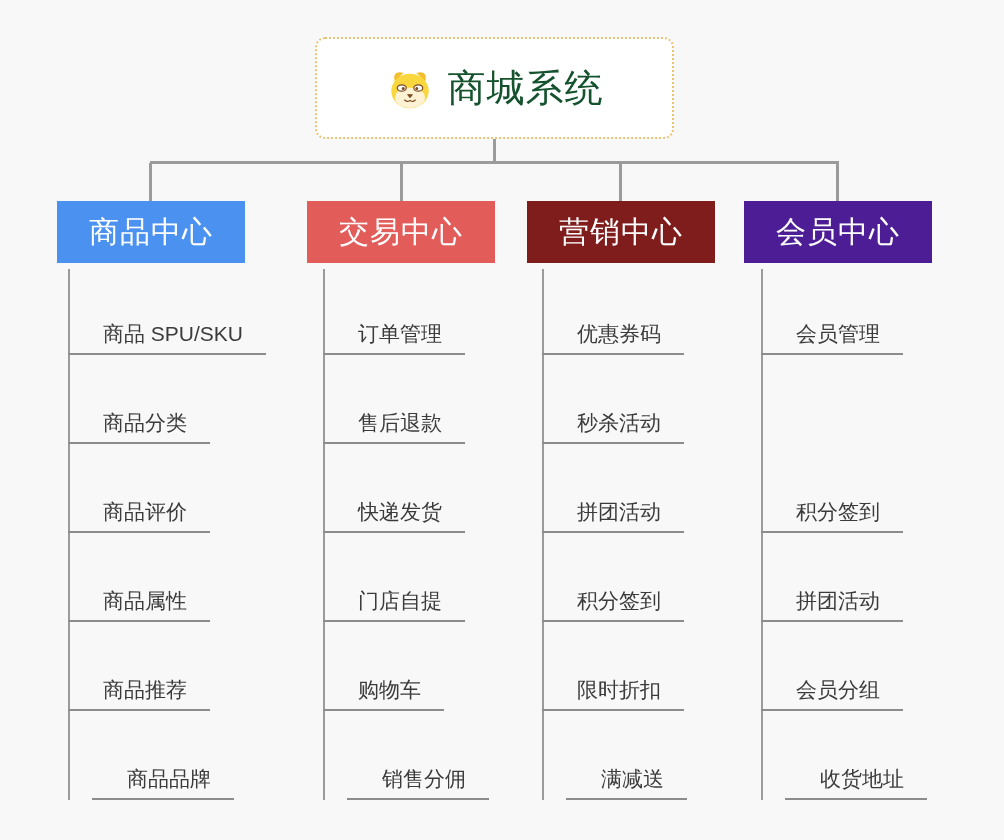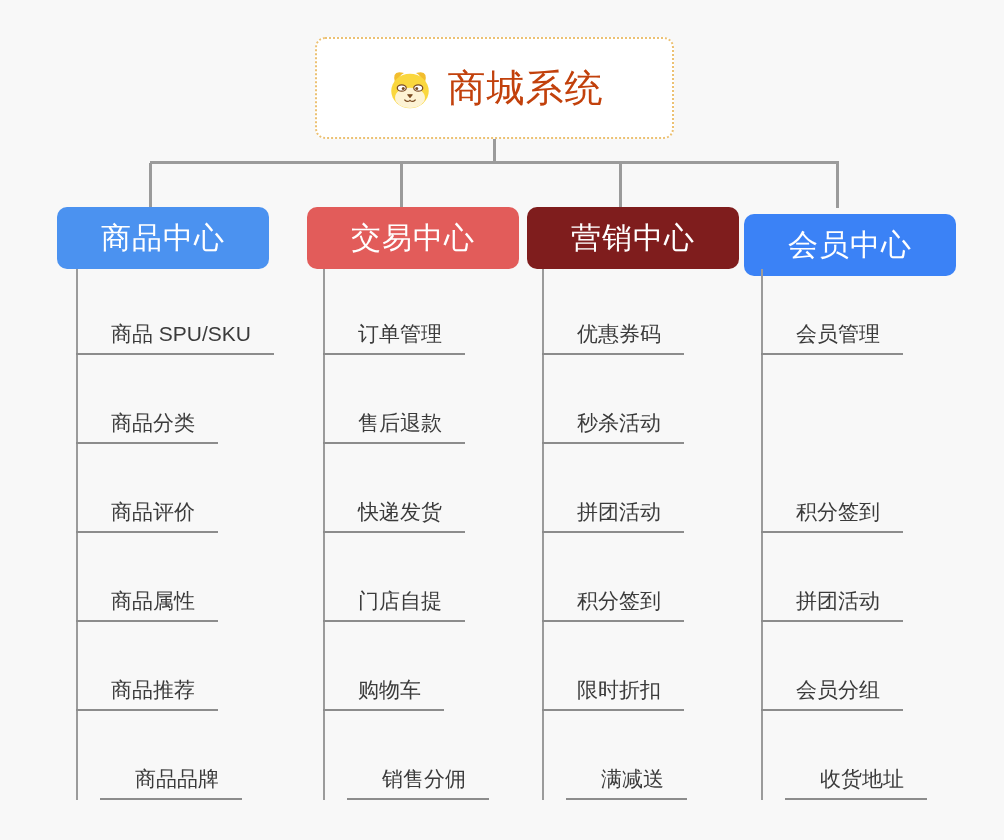--- a/index.html
+++ b/index.html
@@ -12,35 +12,35 @@
   .conn-stub{left:493px;top:139px;width:3px;height:23px;}
   .conn-bus{left:150px;top:161px;width:689px;height:3px;}
   .conn-drop{top:163px;width:3px;height:45px;}
   .drop-0{left:149px;} .drop-1{left:400px;} .drop-2{left:619px;} .drop-3{left:836px;}
   
   .root{
     position:absolute;left:315px;top:37px;width:359px;height:102px;
     box-sizing:border-box;background:#ffffff;border:2px dotted #ecc173;
     border-radius:10px;display:flex;align-items:center;justify-content:center;gap:14px;
   }
-  .root-title{font-size:38px;color:#c2410c;letter-spacing:1px;line-height:1;}
+  .root-title{font-size:38px;color:#14532d;letter-spacing:1px;line-height:1;}
   .dog{width:48px;height:44px;display:inline-flex;}
   
   .branch{
-    position:absolute;top:207px;width:212px;height:62px;border-radius:10px;
+    position:absolute;top:201px;width:188px;height:62px;border-radius:0;
     display:flex;align-items:center;justify-content:center;
     color:#ffffff;font-size:30px;letter-spacing:1px;cursor:default;
   }
   .branch-0{left:57px;background:#4b92f0;}
   .branch-1{left:307px;background:#e25c5a;}
   .branch-2{left:527px;background:#ebac3d;}
   .branch-3{left:744px;background:#6fc143;}
   
   .col{position:absolute;top:269px;width:240px;height:535px;}
-  .col-0{left:76px;} .col-1{left:323px;} .col-2{left:542px;} .col-3{left:761px;}
+  .col-0{left:68px;} .col-1{left:323px;} .col-2{left:542px;} .col-3{left:761px;}
   .spine{position:absolute;left:0;top:0;width:2px;height:531px;background:#9b9b9b;}
   .item{
     position:absolute;left:0;box-sizing:border-box;height:44px;
     display:flex;align-items:flex-end;white-space:nowrap;
     padding:0 23px 5px 35px;border-bottom:2px solid #8c8c8c;
     font-size:21px;color:#3b3b3b;cursor:default;
   }
   .row-0{top:42px;} .row-1{top:131px;} .row-2{top:220px;}
   .row-3{top:309px;} .row-4{top:398px;} .row-5{top:487px;margin-left:24px;}
 </style>
@@ -76,21 +76,21 @@
 
   <div class="branch branch-0" style="background: rgb(75, 146, 240);">
       <span>商品中心</span>
     </div>
   <div class="branch branch-1" style="background: rgb(226, 92, 90);">
       <span>交易中心</span>
     </div>
   <div class="branch branch-2" style="background: #7f1d1d;">
       <span>营销中心</span>
     </div>
-  <div class="branch branch-3" style="background: #3b82f6; margin-top: 7px;">
+  <div class="branch branch-3" style="background: #4c1d95;">
       <span>会员中心</span>
     </div>
 
   <div class="col col-0">
     <div class="spine"></div>
     <div class="item row-0">商品 SPU/SKU</div>
     <div class="item row-1">商品分类</div>
     <div class="item row-2">商品评价</div>
     <div class="item row-3">商品属性</div>
     <div class="item row-4">商品推荐</div>

